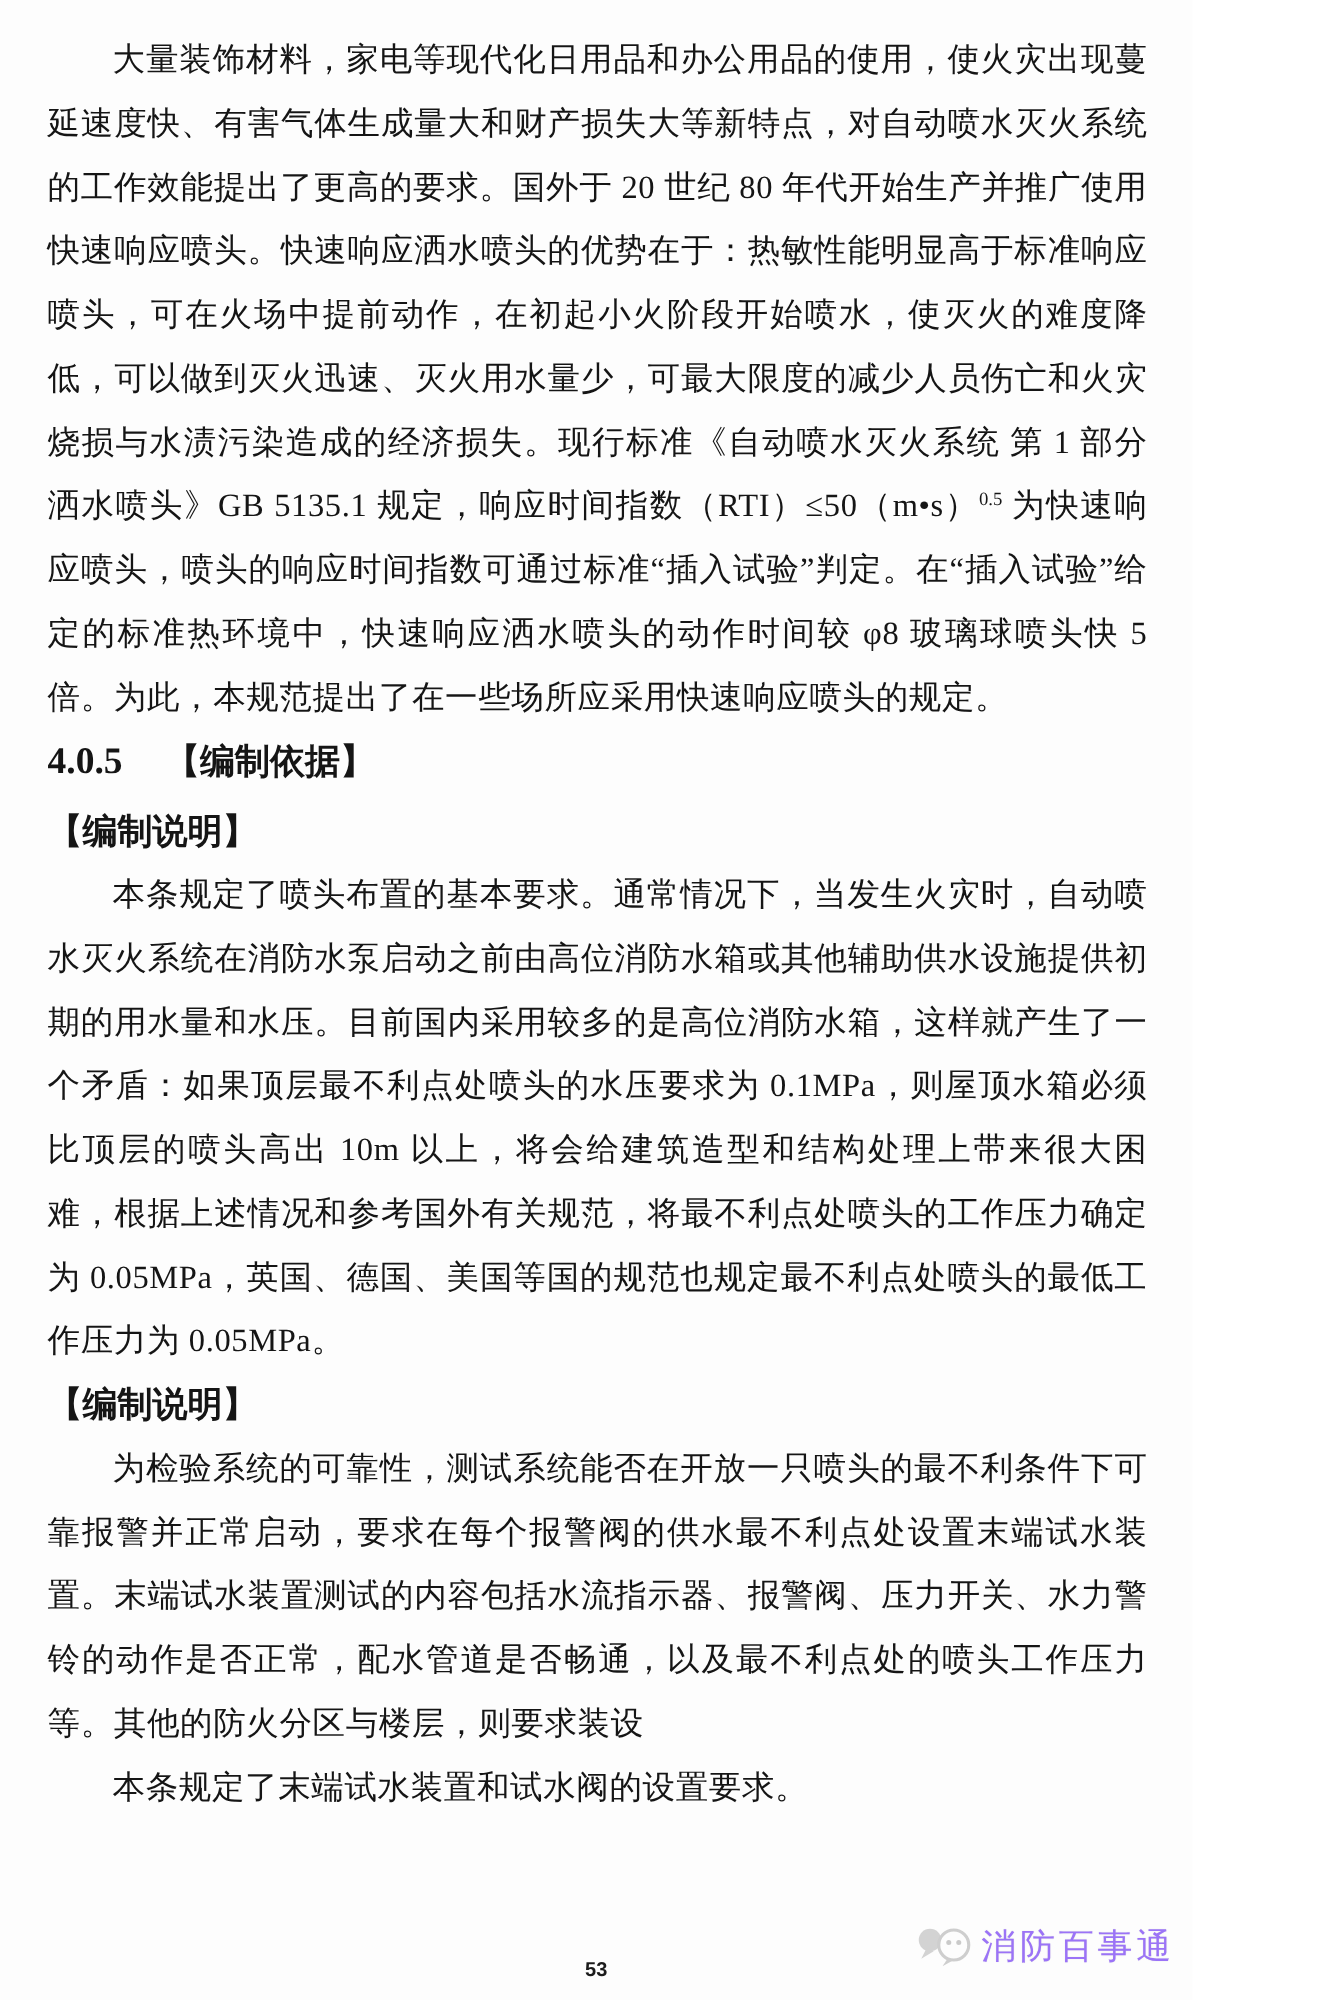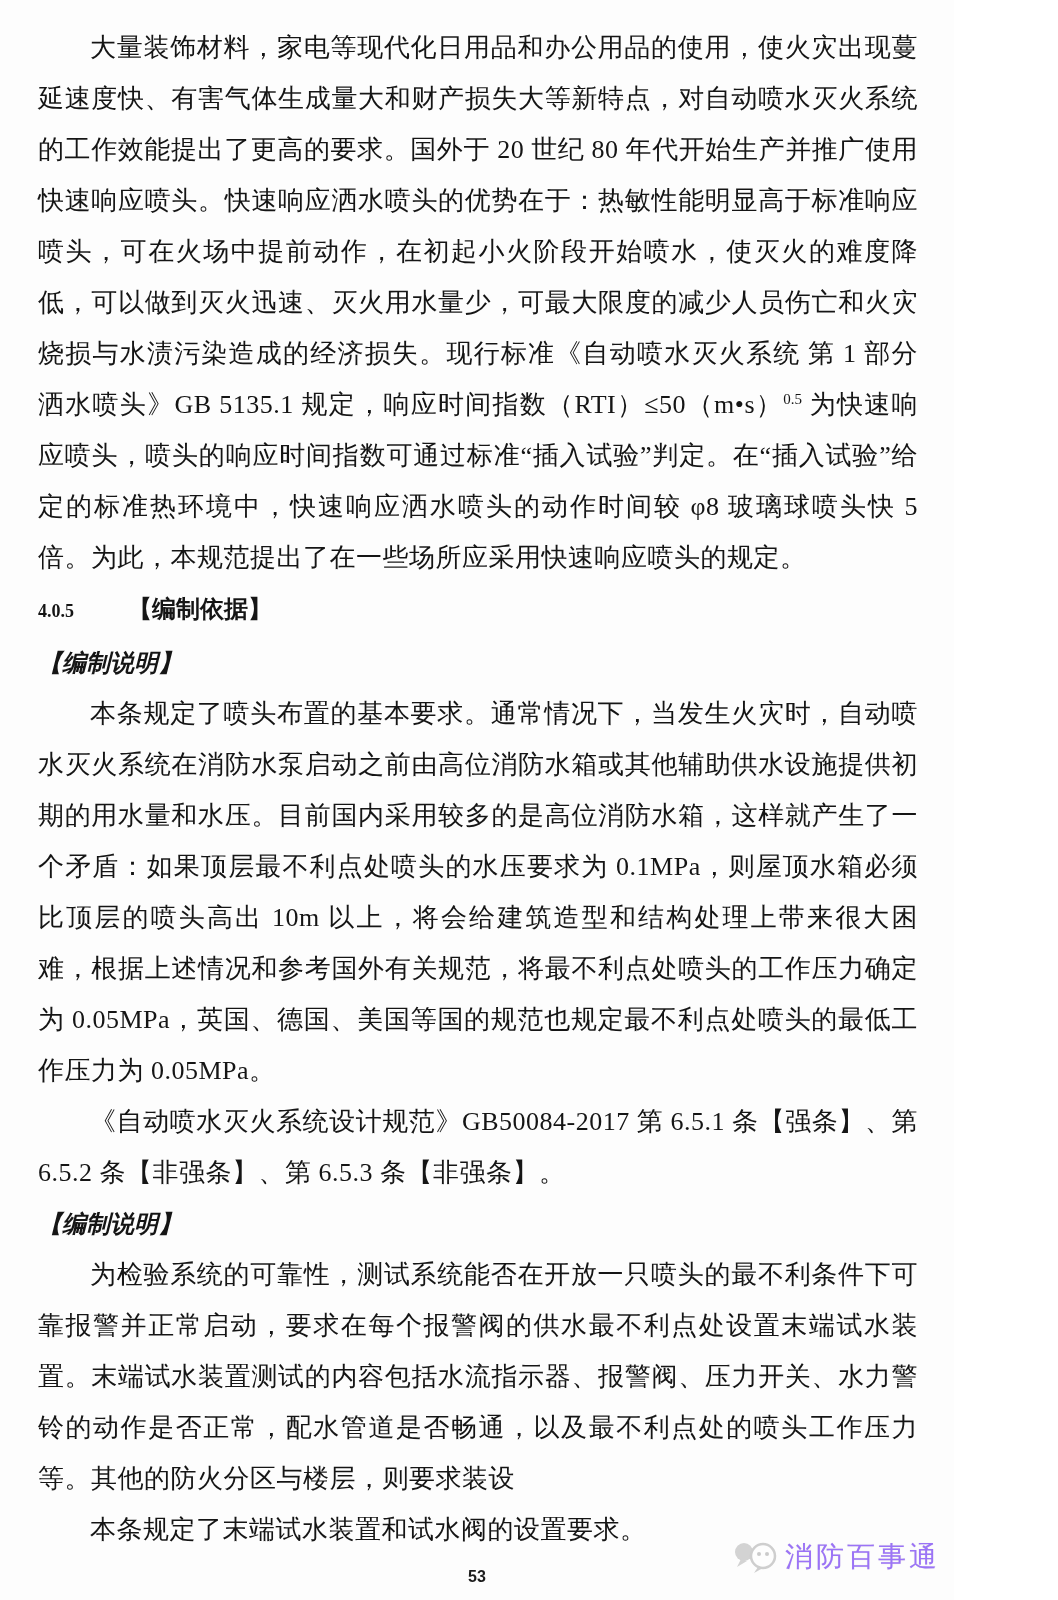--- a/index.html
+++ b/index.html
@@ -32,33 +32,32 @@
     line-height: 0;
     vertical-align: 9px;
     letter-spacing: 0;
   }
   .heading {
     margin: 0;
     line-height: 51px;
     font-weight: bold;
   }
   .hnum {
-    font-size: 18px;
+    font-size: 30px;
     font-family: "Liberation Serif", "DejaVu Serif", serif;
-    margin-right: 54px;
+    margin-right: 34px;
   }
   .htitle, .subheading {
-    font-size: 24px;
+    font-size: 28px;
     font-family: "Liberation Sans", "DejaVu Sans", sans-serif;
     font-weight: bold;
   }
   .subheading {
     margin: 0;
     line-height: 51px;
-    font-style: italic;
   }
   .page-number {
     position: absolute;
     left: 0;
     right: 0;
     bottom: 14px;
     text-align: center;
     font-size: 16px;
     font-weight: bold;
     font-family: "Liberation Sans", "DejaVu Sans", sans-serif;
@@ -83,21 +82,20 @@
 </style>
 </head>
 <body>
 
 <div class="page">
   <div class="doc" id="doc">
       <p class="para indent"><span>大量装饰材料，家电等现代化日用品和办公用品的使用，使火灾出现蔓延速度快、有害气体生成量大和财产损失大等新特点，对自动喷水灭火系统的工作效能提出了更高的要求。国外于 20 世纪 80 年代开始生产并推广使用快速响应喷头。快速响应洒水喷头的优势在于：热敏性能明显高于标准响应喷头，可在火场中提前动作，在初起小火阶段开始喷水，使灭火的难度降低，可以做到灭火迅速、灭火用水量少，可最大限度的减少人员伤亡和火灾烧损与水渍污染造成的经济损失。现行标准《自动喷水灭火系统 第 1 部分 洒水喷头》GB 5135.1 规定，响应时间指数（RTI）≤50（m•s）</span><sup>0.5</sup><span> 为快速响应喷头，喷头的响应时间指数可通过标准“插入试验”判定。在“插入试验”给定的标准热环境中，快速响应洒水喷头的动作时间较 φ8 玻璃球喷头快 5 倍。为此，本规范提出了在一些场所应采用快速响应喷头的规定。</span></p>
       <p class="heading"><span class="hnum">4.0.5</span><span class="htitle">【编制依据】</span></p>
       <p class="subheading">【编制说明】</p>
       <p class="para indent"><span>本条规定了喷头布置的基本要求。通常情况下，当发生火灾时，自动喷水灭火系统在消防水泵启动之前由高位消防水箱或其他辅助供水设施提供初期的用水量和水压。目前国内采用较多的是高位消防水箱，这样就产生了一个矛盾：如果顶层最不利点处喷头的水压要求为 0.1MPa，则屋顶水箱必须比顶层的喷头高出 10m 以上，将会给建筑造型和结构处理上带来很大困难，根据上述情况和参考国外有关规范，将最不利点处喷头的工作压力确定为 0.05MPa，英国、德国、美国等国的规范也规定最不利点处喷头的最低工作压力为 0.05MPa。</span></p>
-      <p class="para indent"><span>《自动喷水灭火系统设计规范》GB50084-2017 第 6.5.1 条【强条】、第 6.5.2 条【非强条】、第 6.5.3 条【非强条】。</span></p>
       <p class="subheading">【编制说明】</p>
       <p class="para indent"><span>为检验系统的可靠性，测试系统能否在开放一只喷头的最不利条件下可靠报警并正常启动，要求在每个报警阀的供水最不利点处设置末端试水装置。末端试水装置测试的内容包括水流指示器、报警阀、压力开关、水力警铃的动作是否正常，配水管道是否畅通，以及最不利点处的喷头工作压力等。其他的防火分区与楼层，则要求装设</span></p>
       <p class="para indent"><span>本条规定了末端试水装置和试水阀的设置要求。</span></p>
     </div>
 
   <div class="page-number">53</div>
 
   <div class="watermark">
     <svg class="wm-icon" width="48" height="34" viewBox="0 0 48 34" aria-hidden="true">
       <circle cx="11" cy="12" r="9" fill="#cccccc"></circle>

